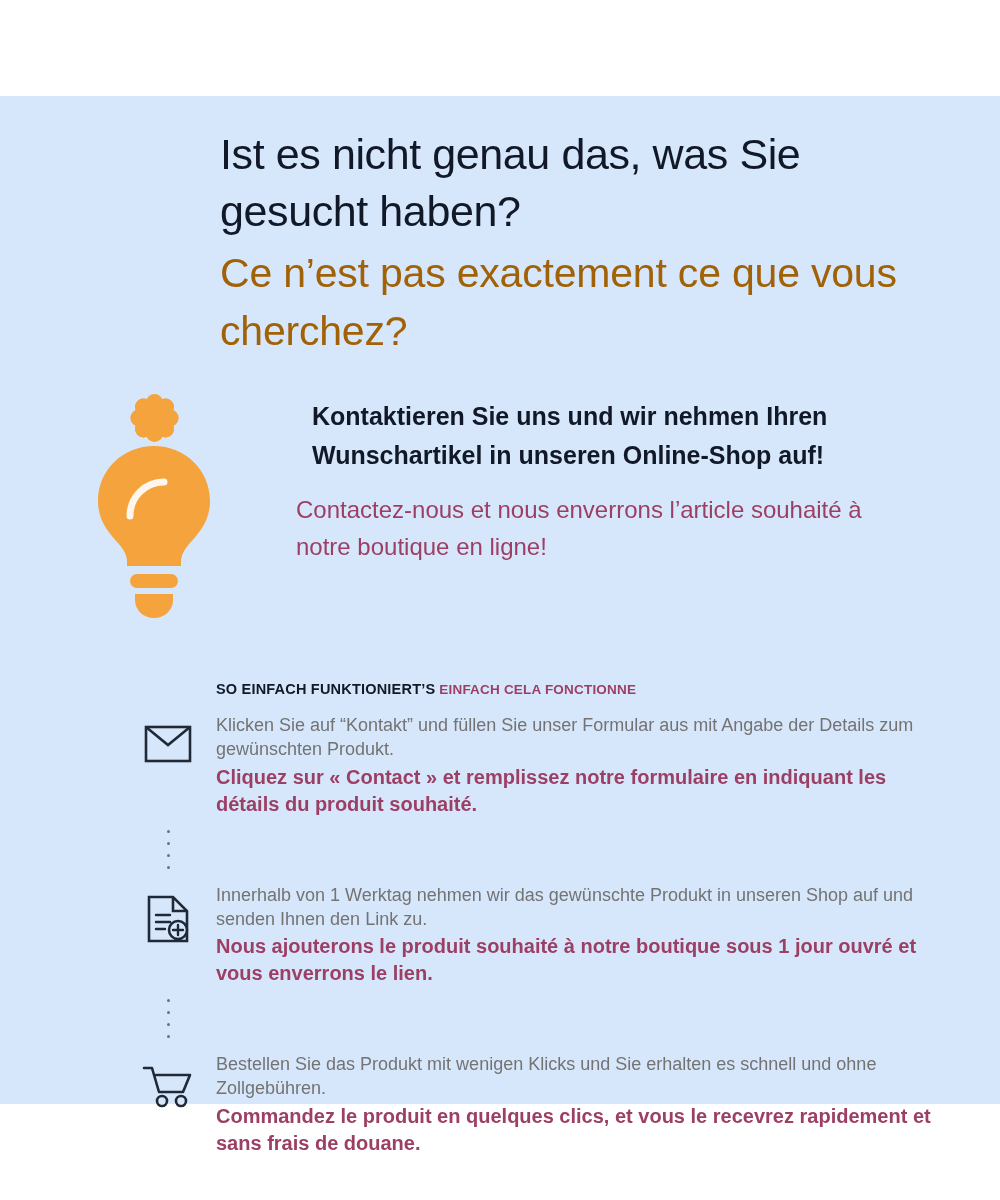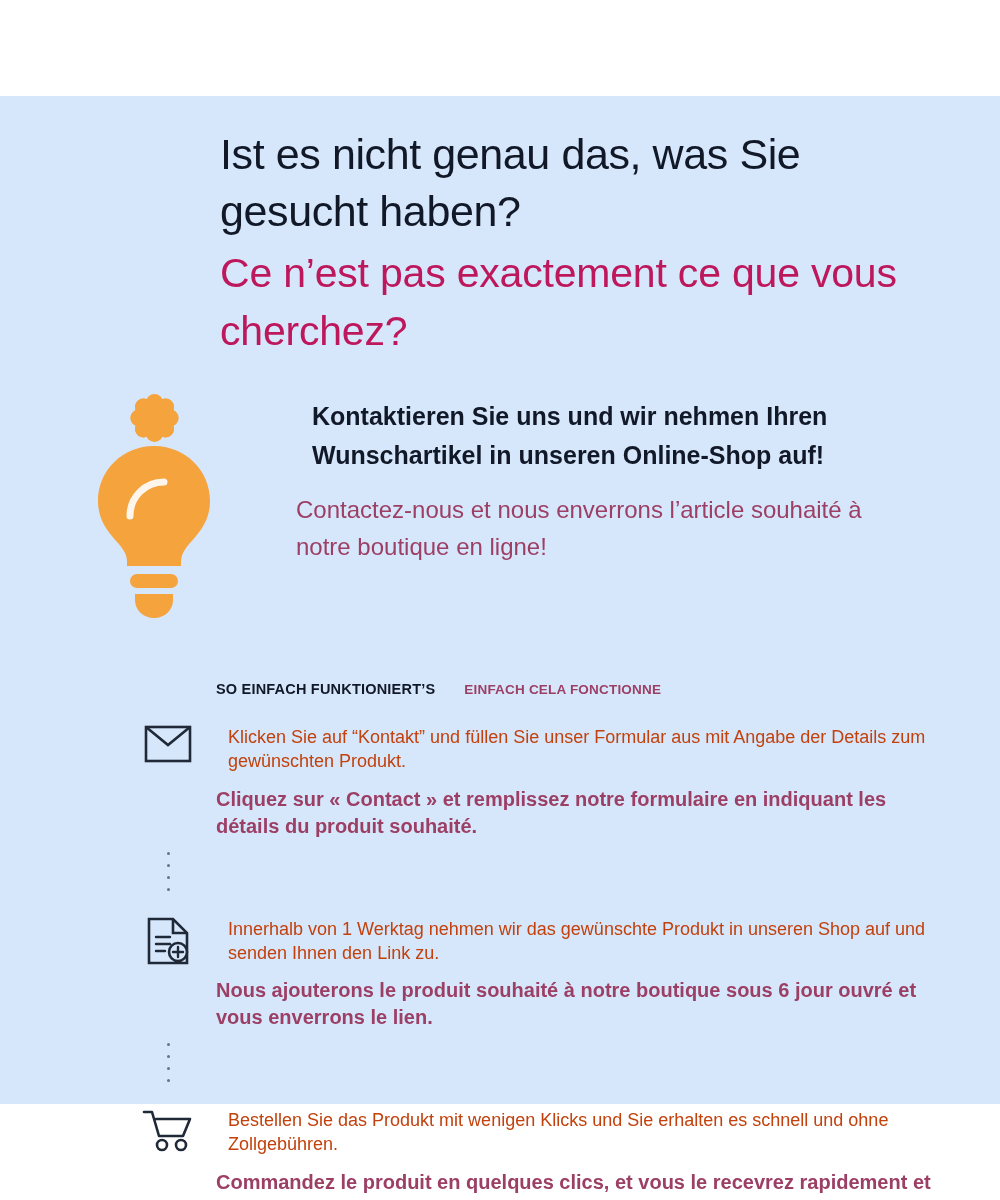--- a/index.html
+++ b/index.html
@@ -34,21 +34,21 @@
     font-size: 43px;
     font-weight: normal;
     color: #111827;
     line-height: 1.32;
     letter-spacing: -0.4px;
     margin: 0;
   }
   .headline-fr {
     font-size: 41px;
     font-weight: normal;
-    color: #be185d;
+    color: #a16207;
     line-height: 1.42;
     letter-spacing: -0.2px;
     margin: 4px 0 0 0;
   }
 
   
   .intro-block {
     position: absolute;
     left: 296px;
     top: 285px;
@@ -76,21 +76,21 @@
     height: 232px;
   }
 
   
   .steps-title {
     position: absolute;
     left: 216px;
     top: 585px;
     display: flex;
     align-items: baseline;
-    gap: 29px;
+    gap: 4px;
   }
   .steps-title .de {
     font-size: 14.5px;
     font-weight: bold;
     color: #111827;
     letter-spacing: 0.2px;
   }
   .steps-title .fr {
     font-size: 13.5px;
     font-weight: bold;
@@ -115,23 +115,23 @@
     display: flex;
     justify-content: center;
     padding-top: 14px;
   }
   .step-text {
     flex: 1;
     padding-top: 2px;
   }
   .step-de {
     font-size: 18px;
-    color: #c2410c;
+    color: #737373;
     line-height: 1.35;
-    margin: 12px;
+    margin: 0;
   }
   .step-fr {
     font-size: 20px;
     font-weight: bold;
     color: #9c3f65;
     line-height: 1.35;
     margin: 2px 0 0 0;
   }
   .dots {
     width: 96px;
@@ -214,21 +214,21 @@
         <svg width="44" height="48" viewBox="0 0 44 48" aria-hidden="true">
           <path d="M3 2h24l14 14v30H3z" fill="none" stroke="#1f2937" stroke-width="2.6"></path>
           <path d="M27 2v14h14" fill="none" stroke="#1f2937" stroke-width="2.6"></path>
           <path d="M10 20h14M10 27h14M10 34h9" stroke="#1f2937" stroke-width="2.4" stroke-linecap="round"></path>
           <circle cx="32" cy="35" r="9" fill="#d7e7fb" stroke="#1f2937" stroke-width="2.6"></circle>
           <path d="M32 30v10M27 35h10" stroke="#1f2937" stroke-width="2.4" stroke-linecap="round"></path>
         </svg>
       </div>
       <div class="step-text">
         <p class="step-de">Innerhalb von 1 Werktag nehmen wir das gewünschte Produkt in unseren Shop auf und senden Ihnen den Link zu.</p>
-        <p class="step-fr">Nous ajouterons le produit souhaité à notre boutique sous 6 jour ouvré et vous enverrons le lien.</p>
+        <p class="step-fr">Nous ajouterons le produit souhaité à notre boutique sous 1 jour ouvré et vous enverrons le lien.</p>
       </div>
     </div>
 
     <div class="dots">
       <span></span>
         <span></span>
         <span></span>
         <span></span>
     </div>
 

